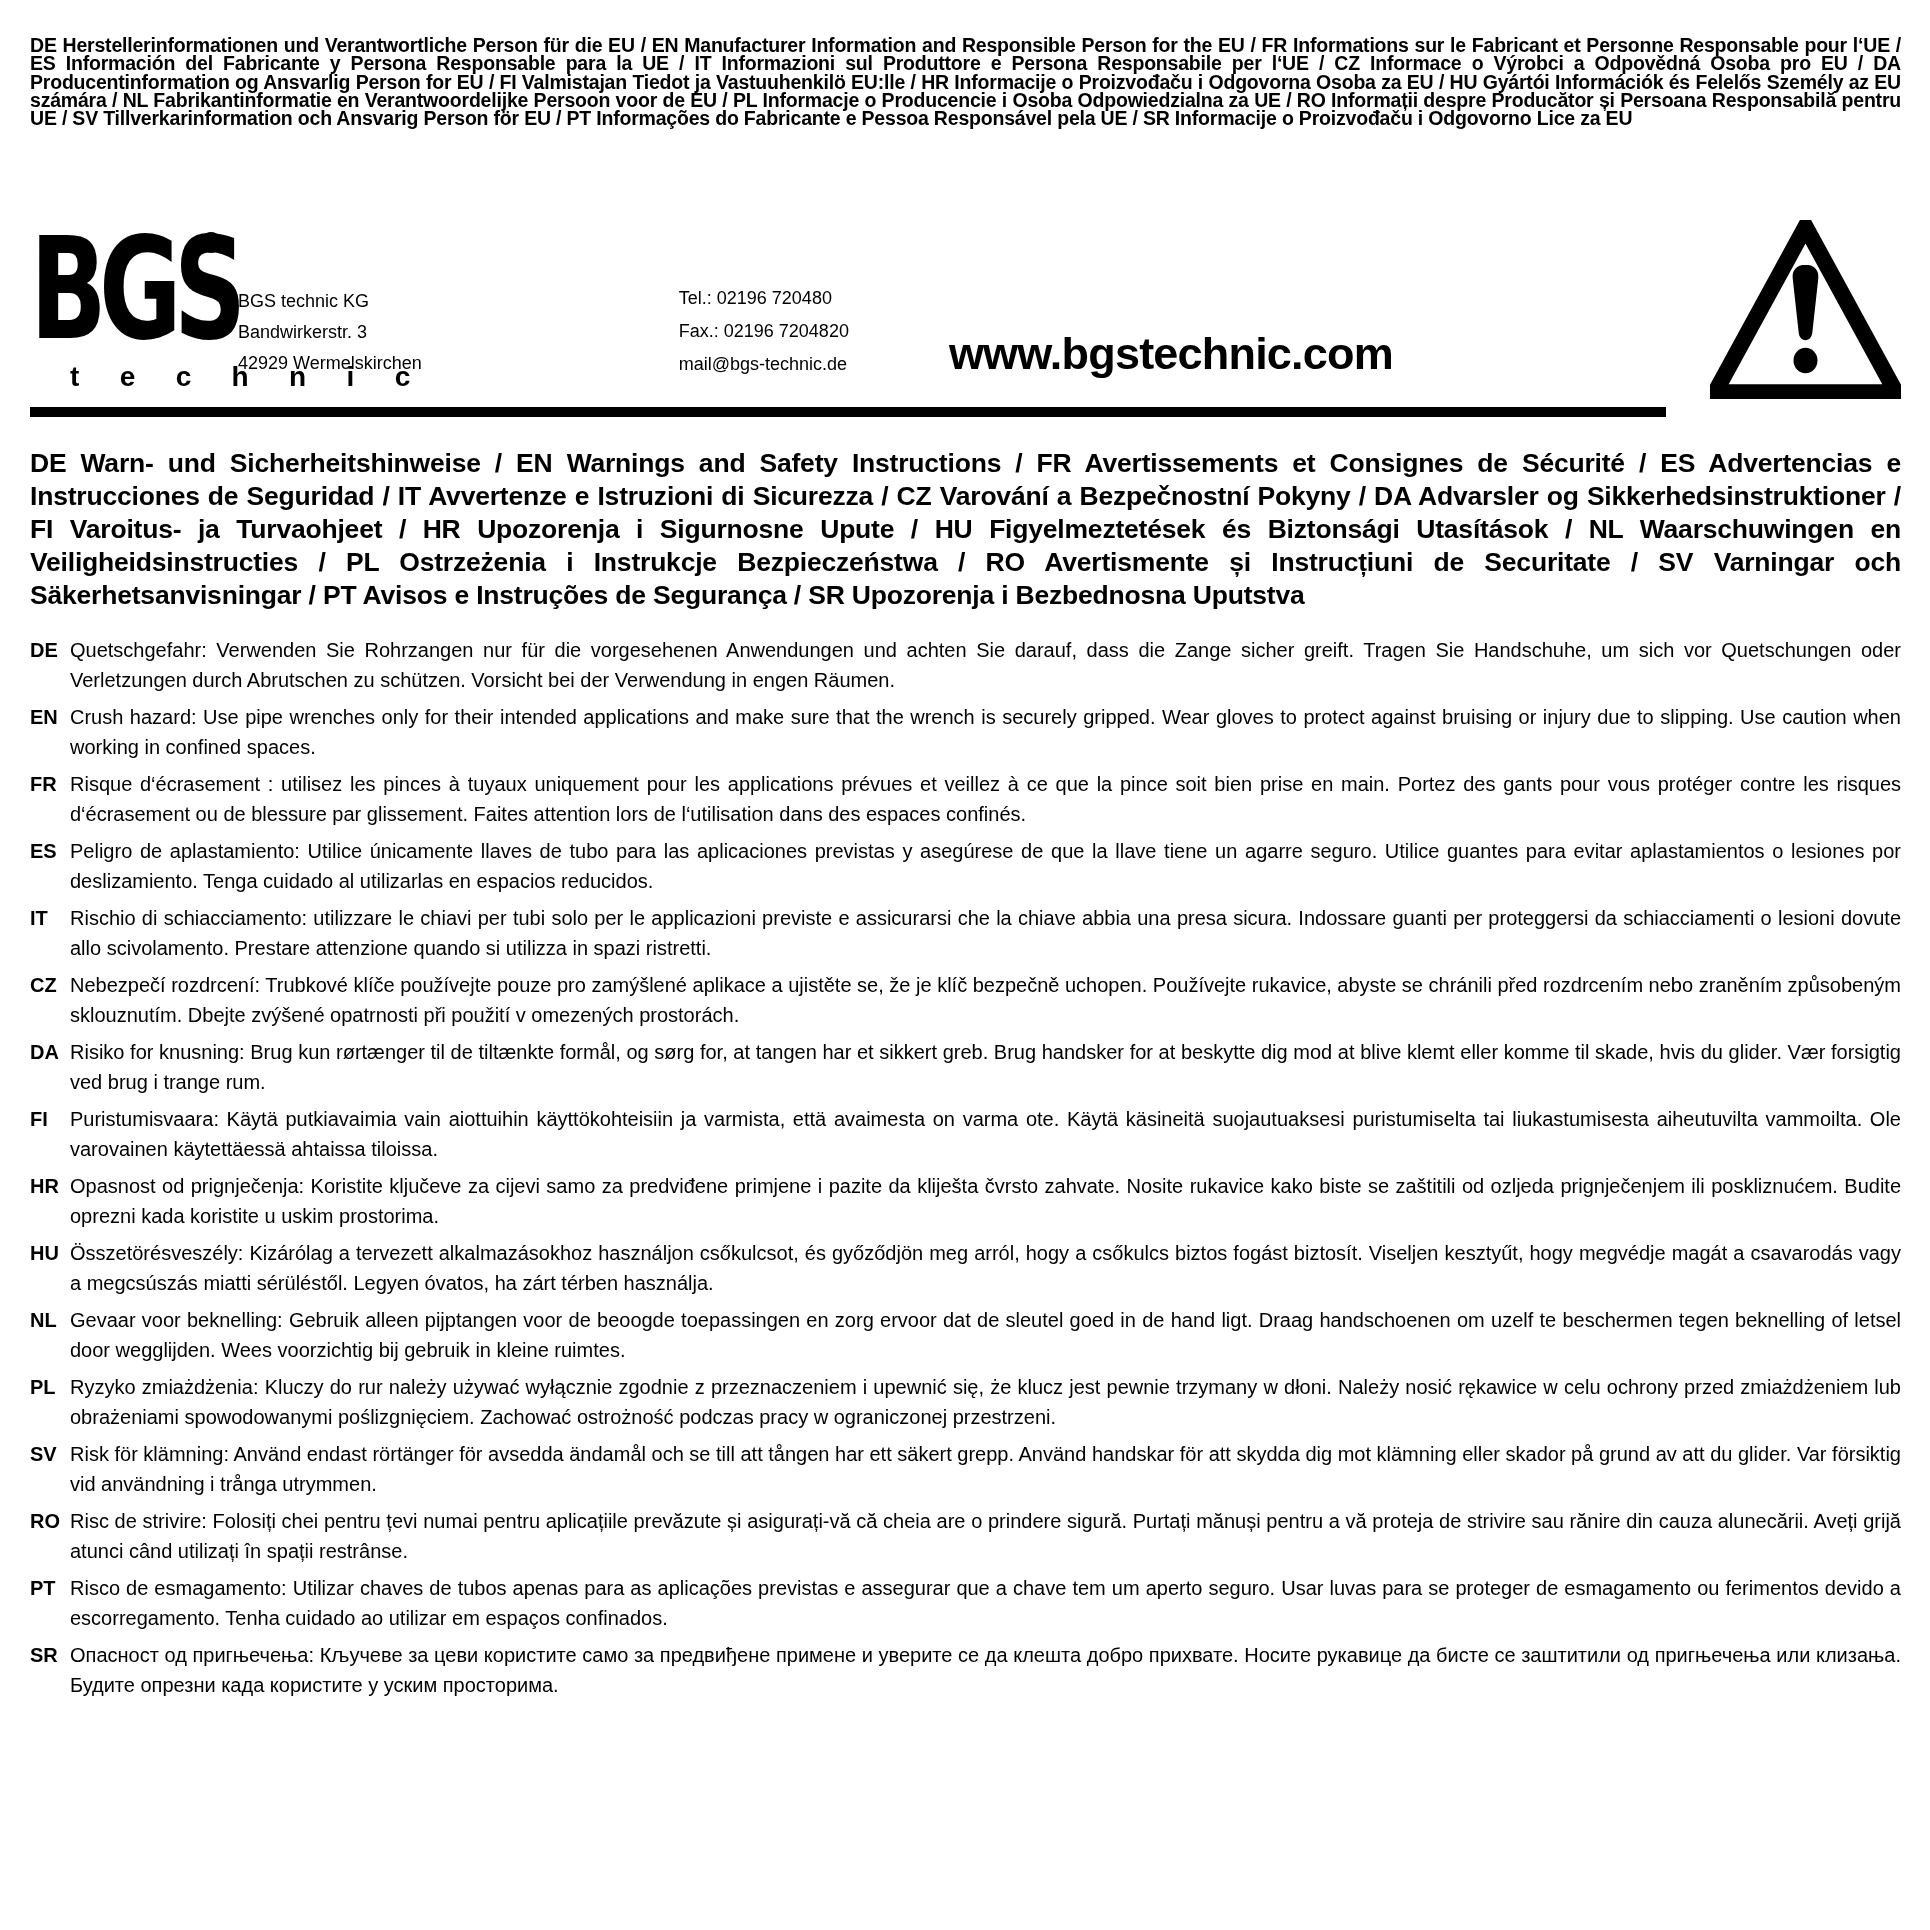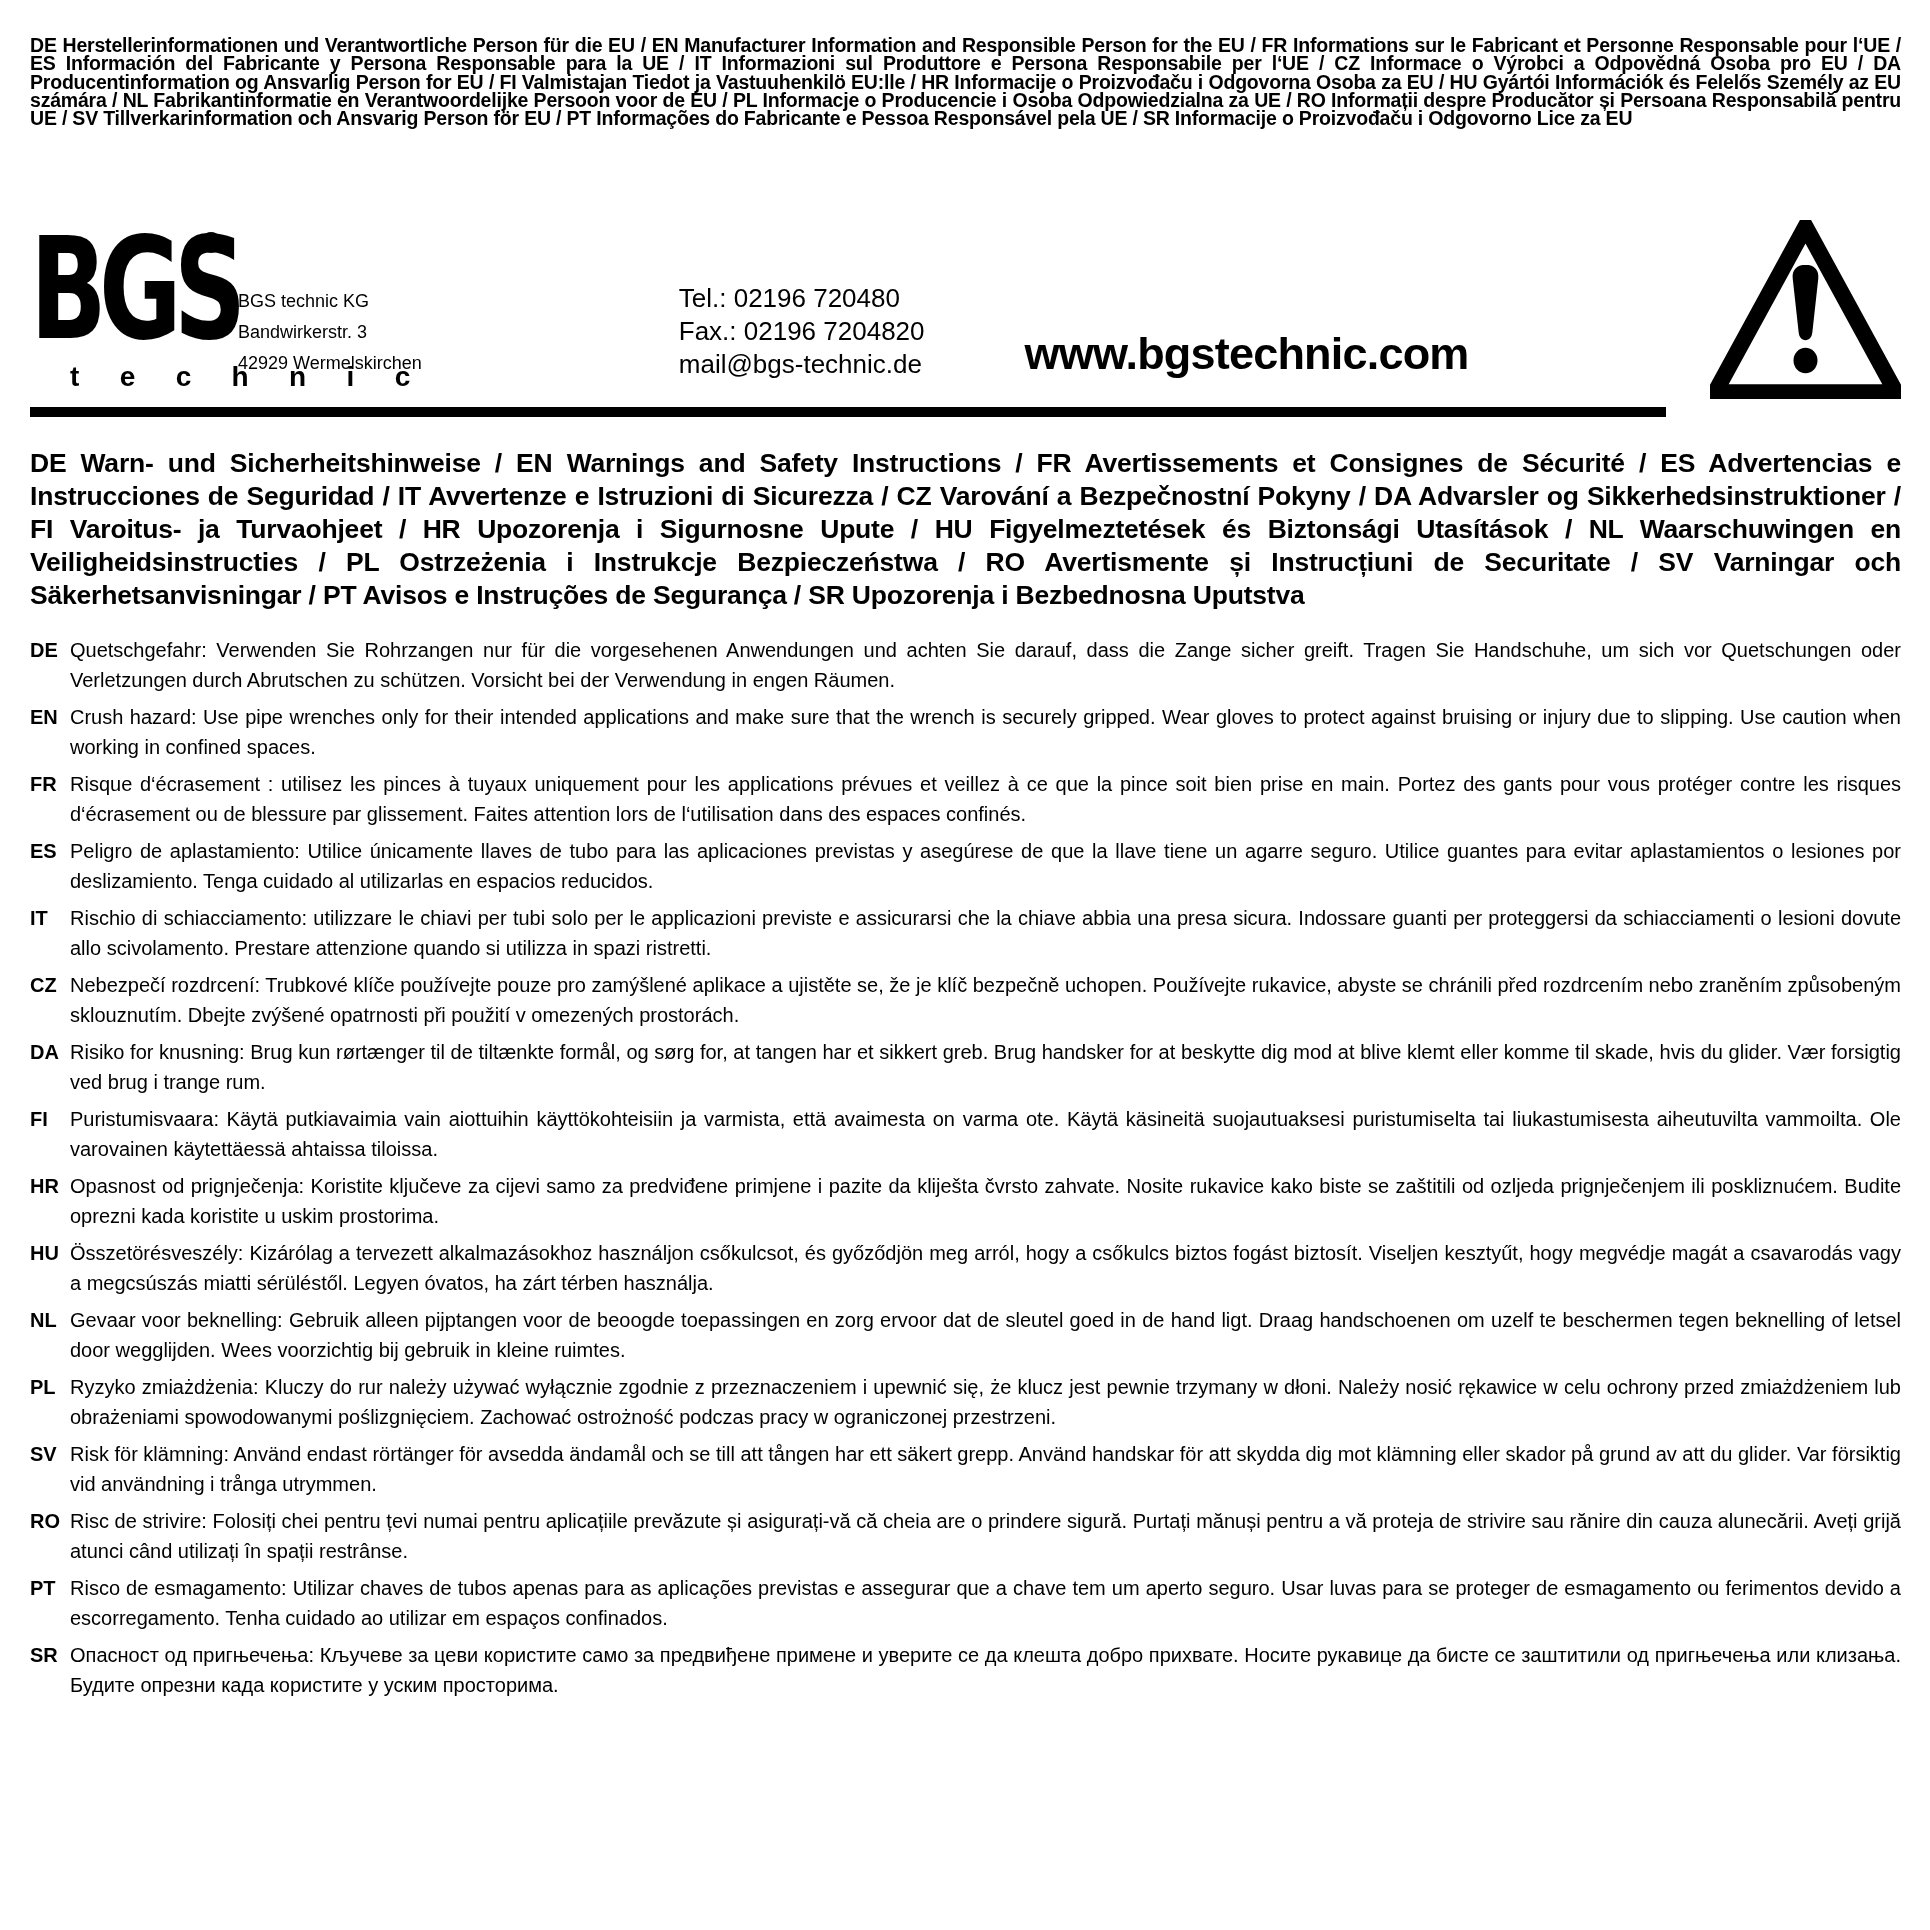--- a/index.html
+++ b/index.html
@@ -50,21 +50,21 @@
   }
   .logo-sub {
     font-weight: bold;
     font-size: 28px;
     letter-spacing: 16.3px;
     padding-left: 40px;
     margin-top: 12.5px;
     white-space: nowrap;
   }
   .addr-col { margin-left: 17px; padding-top: 43px; font-size: 18px; line-height: 31px; flex: none; }
-  .contact-col { margin-left: 257px; padding-top: 41px; font-size: 26px; line-height: 33px; flex: none; }
+  .contact-col { margin-left: 257px; padding-top: 41px; font-size: 18px; line-height: 33px; flex: none; }
   .website {
     margin-left: 100px;
     padding-top: 87px;
     font-size: 45px;
     font-weight: bold;
     letter-spacing: -0.8px;
     flex: none;
   }
   .warn-triangle { margin-left: auto; flex: none; align-self: flex-start; }
 

